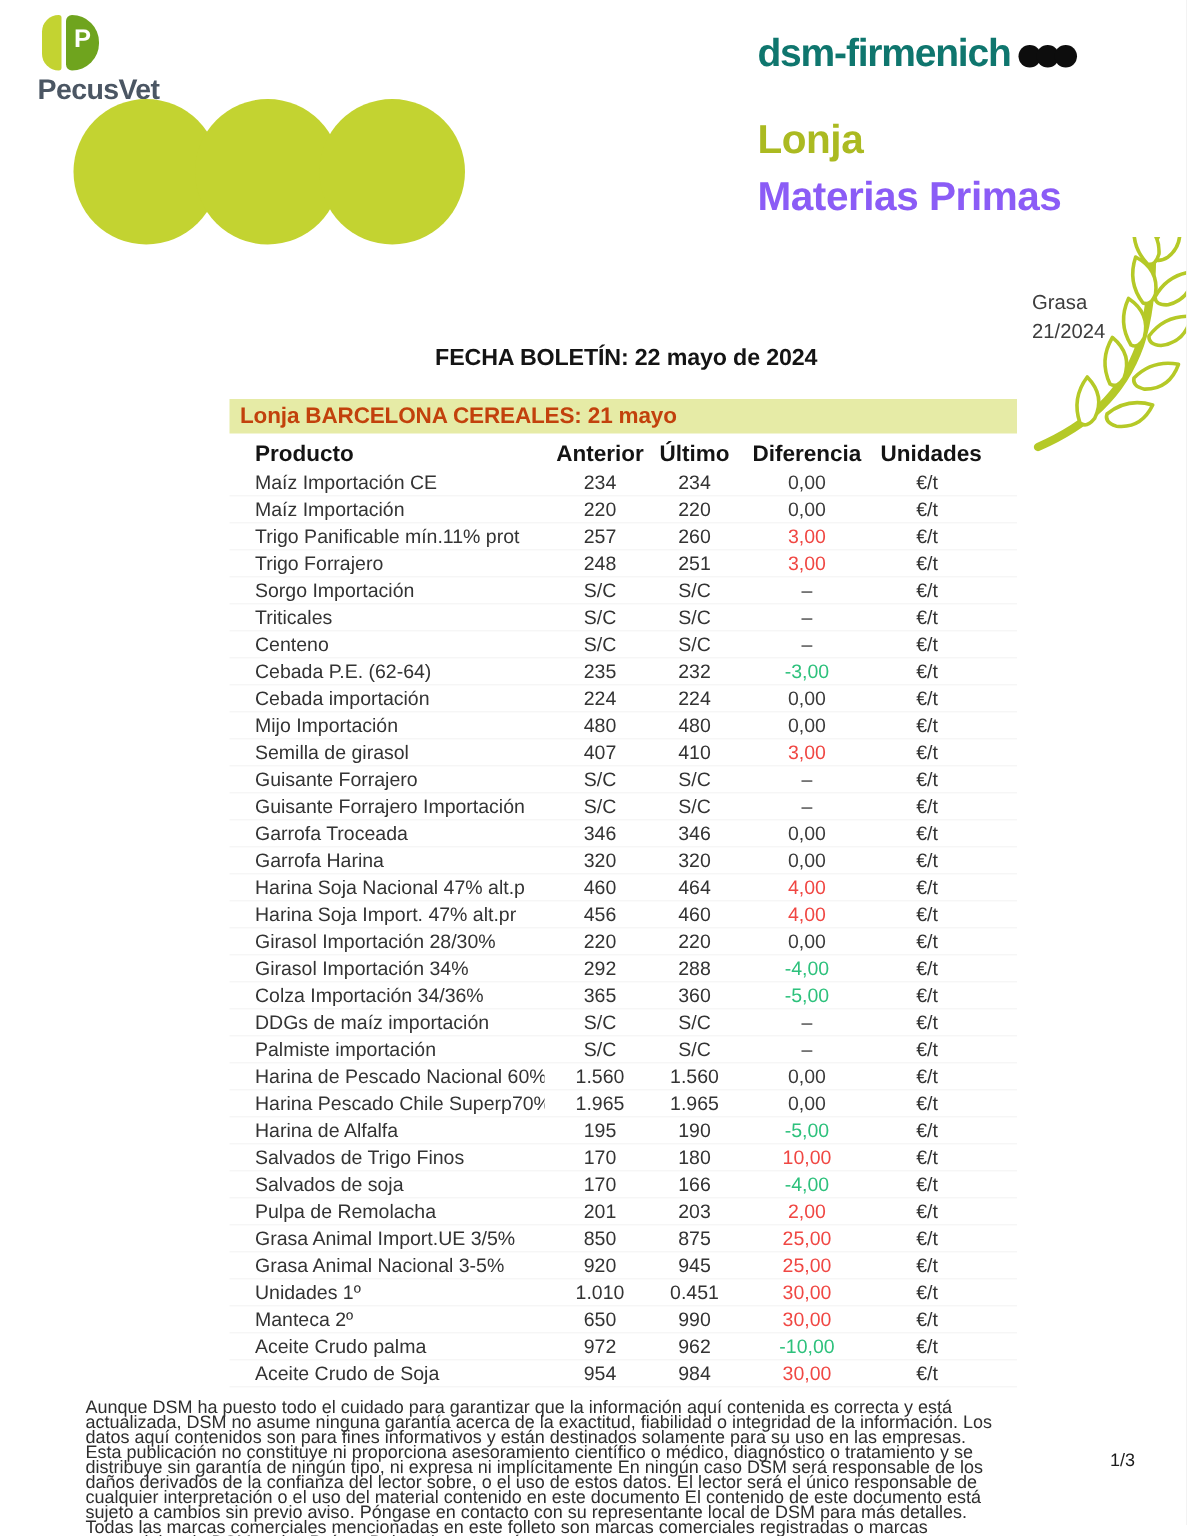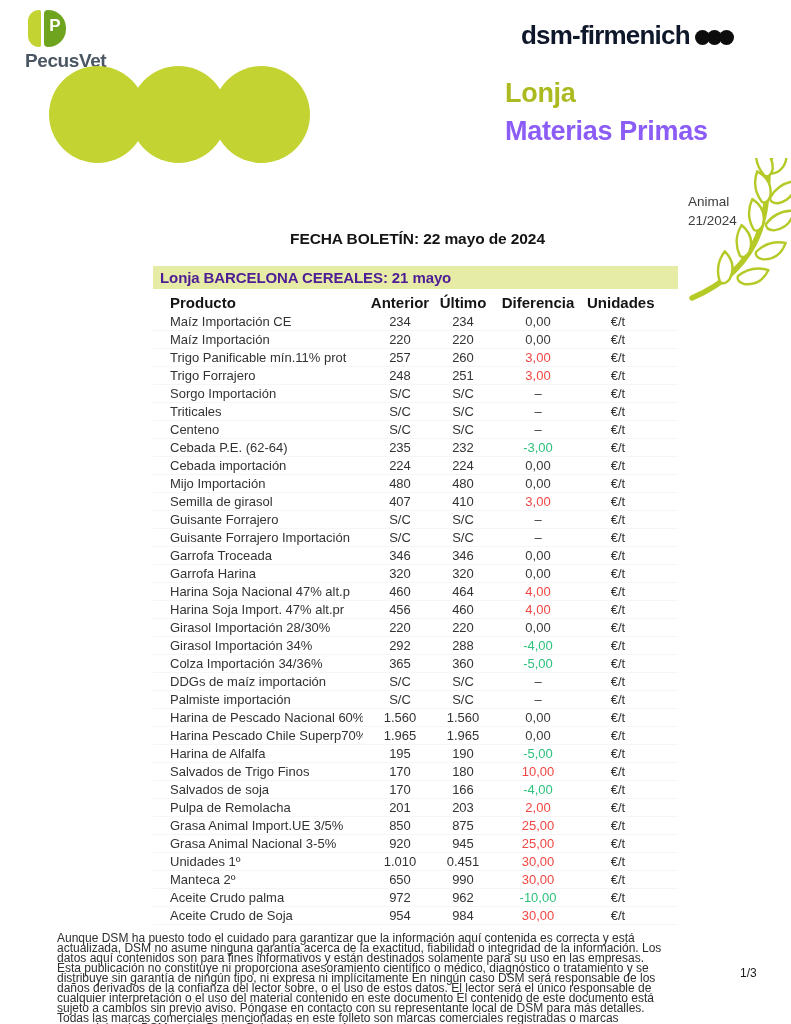--- a/index.html
+++ b/index.html
@@ -18,34 +18,34 @@
     background:#6fa41e; border-radius:4px 18px 18px 4px;}
   .logo-letter{position:absolute; left:0; top:7px; width:22px; text-align:center;
     color:#ffffff; font-weight:bold; font-size:17px; line-height:17px;}
   .brand-wordmark{margin-top:3px; font-size:19px; font-weight:bold; color:#4b5663;
     letter-spacing:-0.4px;}
   .circles{position:absolute; left:45px; top:66px; width:266px; height:98px;}
   .circle{position:absolute; top:0; width:97px; height:97px; border-radius:50%; background:#c3d331;}
   .c1{left:4px;} .c2{left:85px;} .c3{left:168px;}
   .brand-right{position:absolute; left:505px; top:20px;}
   .dsm-row{display:flex; align-items:center;}
-  .dsm-name{font-size:26px; font-weight:bold; color:#0f172a; letter-spacing:-0.8px;margin-left:16px;}
+  .dsm-name{font-size:26px; font-weight:bold; color:#0f766e; letter-spacing:-0.8px;}
   .dsm-dots{display:flex; margin-left:8px; margin-top:4px;}
   .dsm-dot{width:15px; height:15px; border-radius:50%; background:#0d0d0d; margin-left:-3px;}
   .title-line1{margin-top:27px; font-size:27px; font-weight:bold; color:#abba21; letter-spacing:-0.3px;}
   .title-line2{margin-top:7px; font-size:27px; font-weight:bold; color:#8b5cf6; letter-spacing:-0.3px;}
   .semana{position:absolute; left:688px; top:192px; font-size:13.5px; color:#3d3d3d; line-height:19px;}
   .wheat{position:absolute; left:680px; top:158px;}
   
   .fecha{position:absolute; left:155px; top:230px; width:525px; text-align:center;
     font-size:15.5px; font-weight:bold; color:#141414; letter-spacing:-0.1px;}
   
   .lonja-bar{position:absolute; left:153px; top:266px; width:525px; height:23px;
     background:#e6eba6;}
-  .lonja-bar-text{font-size:15px; font-weight:bold; color:#4c1d95; line-height:23px;
+  .lonja-bar-text{font-size:15px; font-weight:bold; color:#c2410c; line-height:23px;
     padding-left:7px; letter-spacing:-0.1px;}
   
   .price-table{position:absolute; left:153px; top:291px; width:525px;}
   .t-row{display:grid; grid-template-columns:210px 74px 52px 98px 62px; align-items:center;}
   .t-head{height:22px; font-size:15px; font-weight:bold; color:#141414;}
   .t-body .t-row{height:17px; font-size:13px; color:#333333;
     border-bottom:1px solid rgba(80,80,70,0.05);}
   .cell-p{padding-left:17px; text-align:left; white-space:nowrap; overflow:hidden;}
   .cell-c{text-align:center; white-space:nowrap;}
   .diff-up{color:#f04743;}
@@ -84,21 +84,21 @@
         <span class="dsm-dot"></span>
           <span class="dsm-dot"></span>
           <span class="dsm-dot"></span>
       </span>
     </div>
     <div class="title-line1">Lonja</div>
     <div class="title-line2">Materias Primas</div>
   </div>
 
   <div class="semana">
-    <div>Animal</div>
+    <div>Grasa</div>
     <div>21/2024</div>
   </div>
 
   <svg class="wheat" width="111" height="147" viewBox="0 0 111 147">
     <g fill="none" stroke="#b5c927" stroke-width="5.5" stroke-linecap="round">
       <path d="M 12 140 C 44 126, 68 106, 80 72 C 86 54 88 36 88 12"></path>
     </g>
     <g fill="#ffffff" stroke="#b5c927" stroke-width="2.4" stroke-linejoin="round">
       <path d="M88 14 Q84 -4 96 -16 Q106 -2 98 10 Q93 16 88 14Z" transform="rotate(18 88 14)"></path>
       <path d="M0 0 Q-4 -17 8 -30 Q19 -16 10 -2 Q4 4 0 0Z" transform="translate(90 40) rotate(42)"></path>

